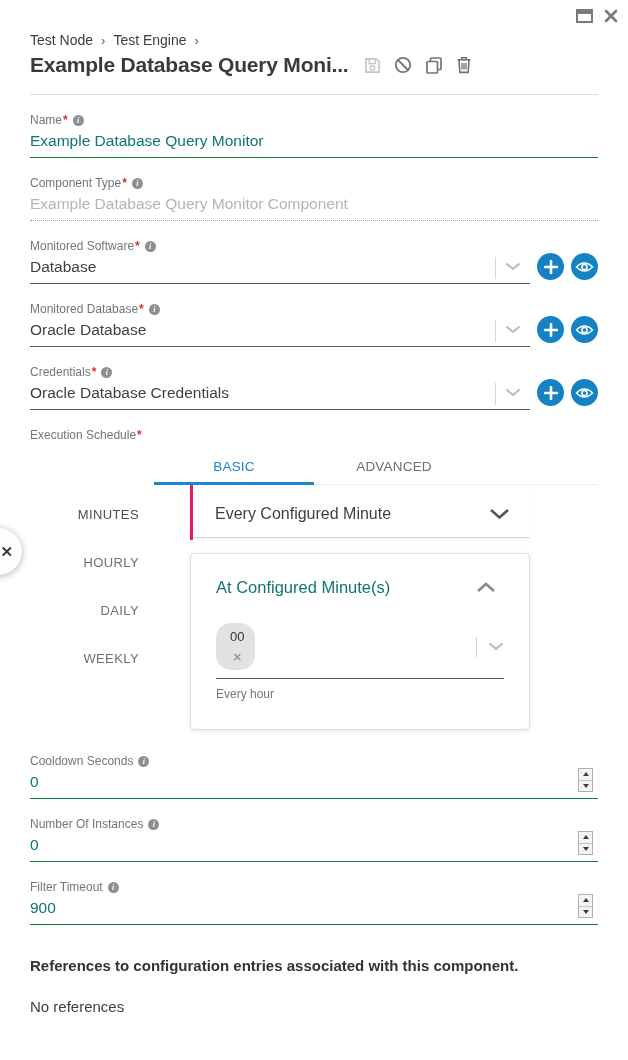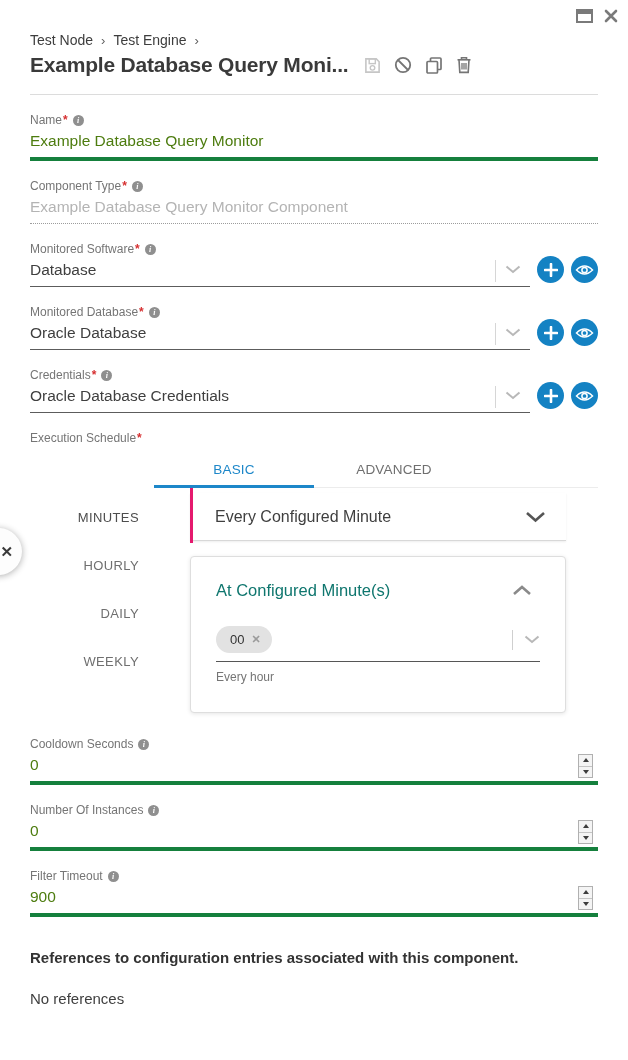--- a/index.html
+++ b/index.html
@@ -32,21 +32,21 @@
 
   .top-divider { margin-top:17px; border-bottom:1px solid #dcdcdc; }
 
   
   .field { margin-top:18px; position:relative; }
   .field-label { font-size:12px; color:#757575; display:flex; align-items:center; }
   .req { color:#d63031; font-weight:700; margin-left:1px; }
   .info-icon { width:11px; height:11px; border-radius:50%; background:#8f8f8f; color:#fff;
     font-size:8px; font-weight:700; line-height:11px; text-align:center; margin-left:5px;
     font-family:"Liberation Serif", serif; font-style:italic; }
-  .field-value { margin-top:3px; font-size:15.5px; color:#4d7c0f; padding:2px 0 7px; border-bottom:4px solid #15803d; }
+  .field-value { margin-top:3px; font-size:15.5px; color:#0f766e; padding:2px 0 7px; border-bottom:1px solid #15803d; }
   .field-value.disabled { color:#b4b4b4; border-bottom:1px dotted #9c9c9c; }
 
   
   .select-field .sel-inner { width:500px; display:flex; align-items:center; border-bottom:1px solid #5c5c5c; margin-top:3px; }
   .sel-value { flex:1; font-size:15.5px; color:#3f3f3f; padding:2px 0 7px; }
   .sel-divider { width:1px; height:22px; background:#d6d6d6; margin-bottom:4px; }
   .sel-caret { padding:0 9px 6px; display:flex; cursor:pointer; }
   .sel-buttons { position:absolute; right:0; bottom:4px; display:flex; gap:7px; }
   .round-btn { width:27px; height:27px; border-radius:50%; border:none; padding:0; display:flex;
     align-items:center; justify-content:center; cursor:pointer; background:#1482c3; }
@@ -58,36 +58,36 @@
   .tab { width:160px; text-align:center; padding:9px 0 11px; font-size:13.5px; color:#6f6f6f;
     cursor:pointer; position:relative; letter-spacing:0.2px; }
   .tab.active { color:#1d87c9; }
   .tab.active::after { content:""; position:absolute; left:0; right:0; bottom:0; height:3px; background:#1d87c9; z-index:1; }
 
   .sched-body { display:flex; margin:0 -30px; }
   .side-rail { width:190px; padding-top:5px; }
   .side-tab { height:48px; display:flex; align-items:center; justify-content:flex-end;
     padding-right:51px; font-size:13px; color:#6f6f6f; letter-spacing:0.4px; cursor:pointer; }
   .side-tab.active { color:#4d4d4d; }
-  .sched-content { width:376px; position:relative; padding-top:5px; }
+  .sched-content { width:340px; position:relative; padding-top:5px; }
   .active-bar { position:absolute; left:0; top:0; width:3px; height:55px; background:#e5196e; z-index:2; }
 
   .mode-select { height:48px; display:flex; align-items:center; padding:0 20px 0 25px;
     background:#fff; border-bottom:1px solid #d8d8d8; box-shadow:0 1px 2px rgba(0,0,0,0.07);
     font-size:16px; color:#3f3f3f; cursor:pointer; }
   .mode-caret { margin-left:auto; display:flex; }
 
   .minute-card { margin-top:15px; border:1px solid #dedede; border-radius:4px;
     box-shadow:0 1px 4px rgba(0,0,0,0.10); padding:24px 25px 28px; background:#fff; }
   .card-header { display:flex; align-items:center; }
   .card-title { font-size:16.5px; color:#0f766e; }
   .card-collapse { margin-left:auto; margin-right:8px; display:flex; cursor:pointer; }
   .chips-row { margin-top:26px; display:flex; align-items:center; border-bottom:1px solid #565656; padding-bottom:8px; }
   .chip { background:#e2e2e2; border-radius:15px; padding:6px 11px 6px 14px; font-size:13px;
-    color:#333; display:flex; align-items:center; gap:7px; }
+    color:#333; display:flex; align-items:center; gap:7px;flex-direction:column; }
   .chip-x { color:#9b9b9b; font-size:11px; font-weight:700; cursor:pointer; }
   .chips-right { margin-left:auto; display:flex; align-items:center; }
   .chips-divider { width:1px; height:20px; background:#cfcfcf; }
   .chips-caret { padding-left:11px; display:flex; cursor:pointer; }
   .card-helper { margin-top:8px; font-size:12px; color:#757575; }
 
   
   .numeric-field .field-value { padding-right:30px; }
   .spinner { position:absolute; right:5px; bottom:7px; width:15px; height:24px;
     border:1px solid #b0b0b0; background:#f4f4f4; display:flex; flex-direction:column; }

